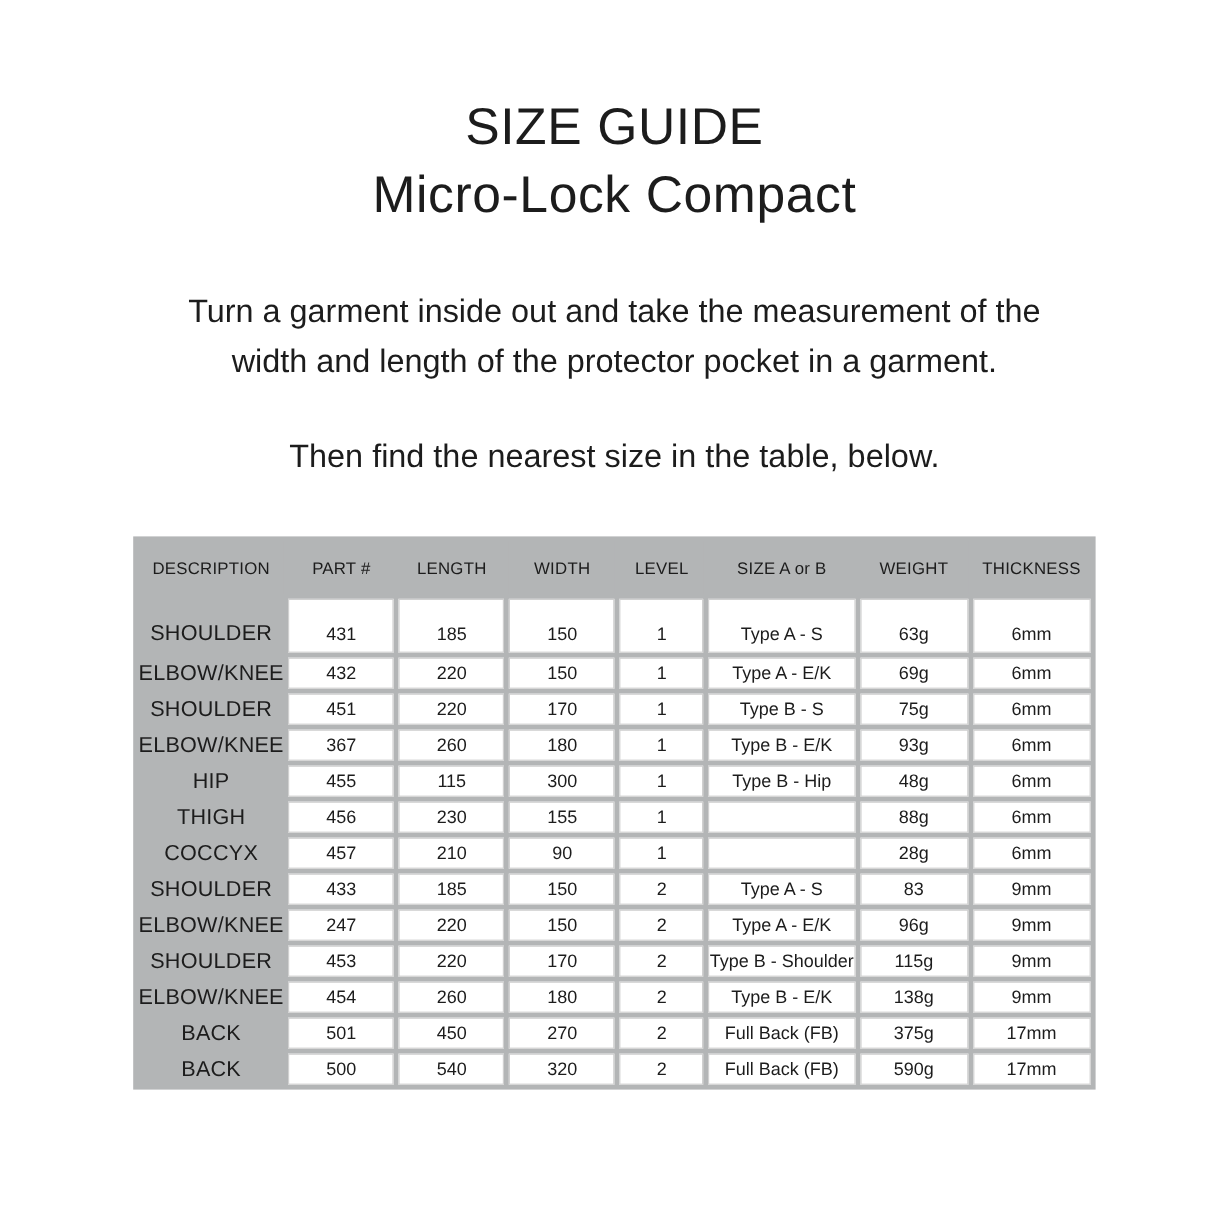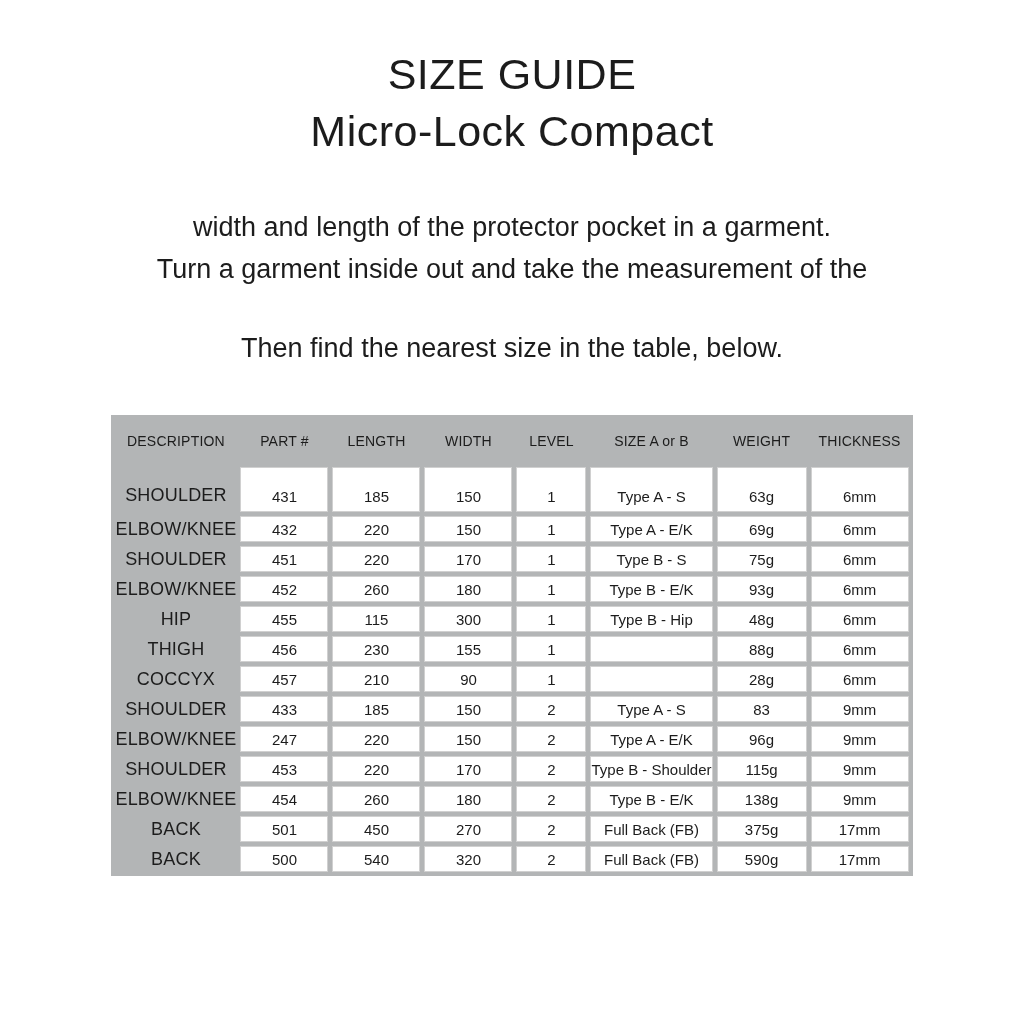--- a/index.html
+++ b/index.html
@@ -4,21 +4,21 @@
 <style>
   html,body{margin:0;padding:0;background:#ffffff;}
   body{
     width:1024px;height:1024px;
     font-family:"Liberation Sans", sans-serif;
     color:#1c1c1c;
     -webkit-font-smoothing:antialiased;
   }
   .page{width:1024px;height:1024px;overflow:hidden;}
 
-  .title{margin:0;padding-top:46px;text-align:center;font-weight:400;}
+  .title{margin:0;padding-top:78px;text-align:center;font-weight:400;}
   .title span{display:block;font-size:43px;line-height:57px;letter-spacing:0.5px;}
 
   .intro{margin:46px 0 0;text-align:center;font-size:27px;line-height:42px;}
   .intro span{display:block;}
   .intro-find{margin:37px 0 16px;text-align:center;font-size:27px;line-height:42px;}
 
   table.size-table{
     margin:46px auto 0;
     border-collapse:separate;
     border-spacing:4px;
@@ -60,22 +60,22 @@
 <body>
 
 <div class="page">
 
   <h1 class="title">
     <span>SIZE GUIDE</span>
     <span>Micro-Lock Compact</span>
   </h1>
 
   <p class="intro">
+    <span>Turn a garment inside out and take the measurement of the</span>
     <span>width and length of the protector pocket in a garment.</span>
-    <span>Turn a garment inside out and take the measurement of the</span>
   </p>
 
   <p class="intro-find">Then find the nearest size in the table, below.</p>
 
   <table class="size-table">
     <colgroup>
       <col class="c-desc">
         <col class="c-part">
         <col class="c-length">
         <col class="c-width">
@@ -122,21 +122,21 @@
           <td>451</td>
           <td>220</td>
           <td>170</td>
           <td>1</td>
           <td>Type B - S</td>
           <td>75g</td>
           <td>6mm</td>
         </tr>
         <tr>
           <td class="desc">ELBOW/KNEE</td>
-          <td>452</td>
+          <td>367</td>
           <td>260</td>
           <td>180</td>
           <td>1</td>
           <td>Type B - E/K</td>
           <td>93g</td>
           <td>6mm</td>
         </tr>
         <tr>
           <td class="desc">HIP</td>
           <td>455</td>

